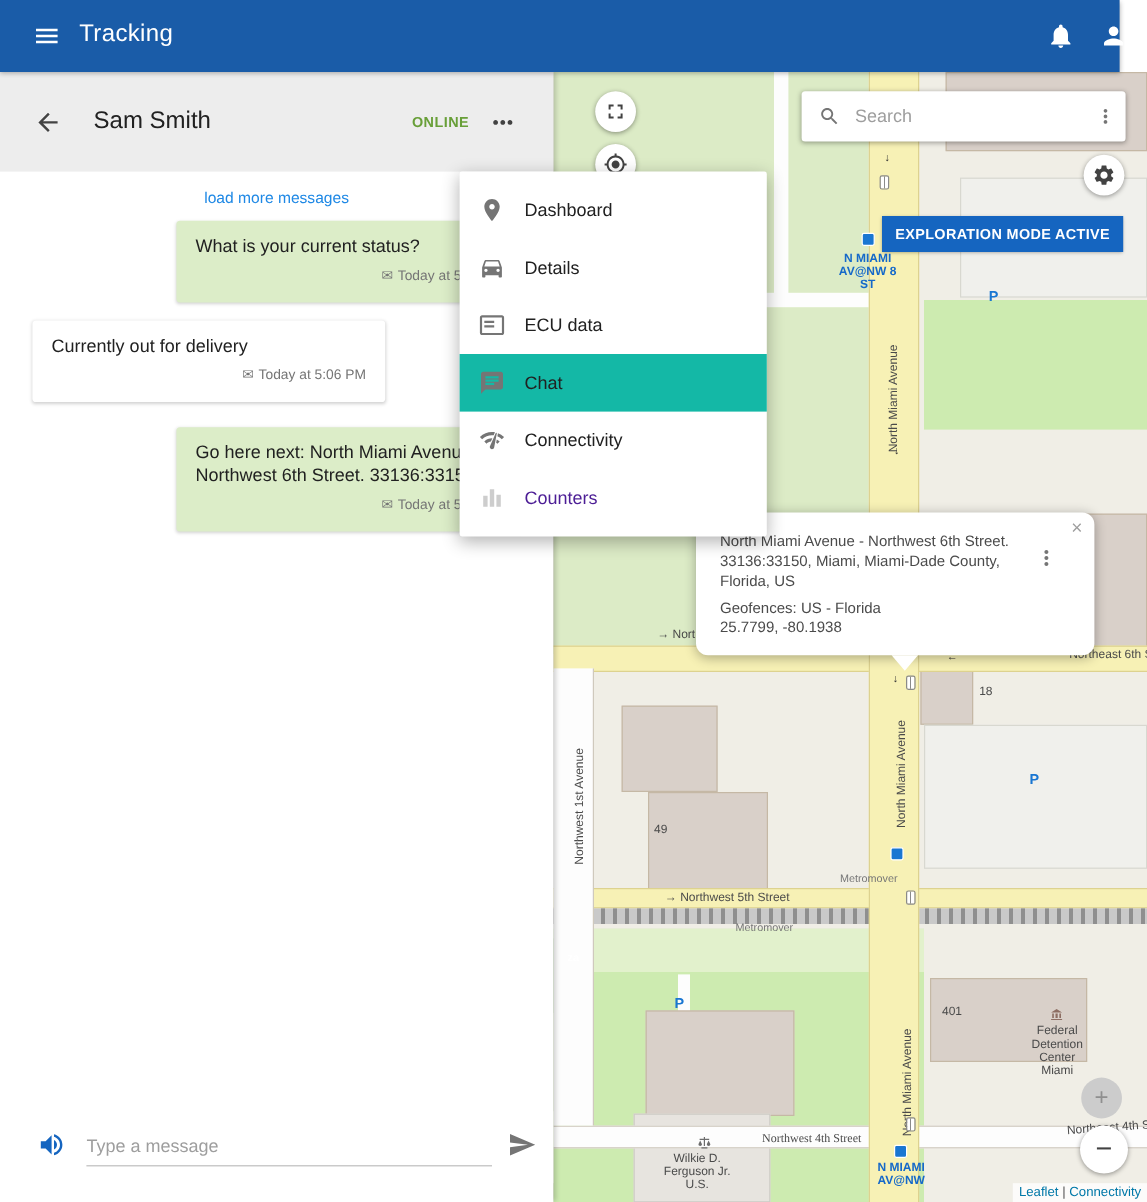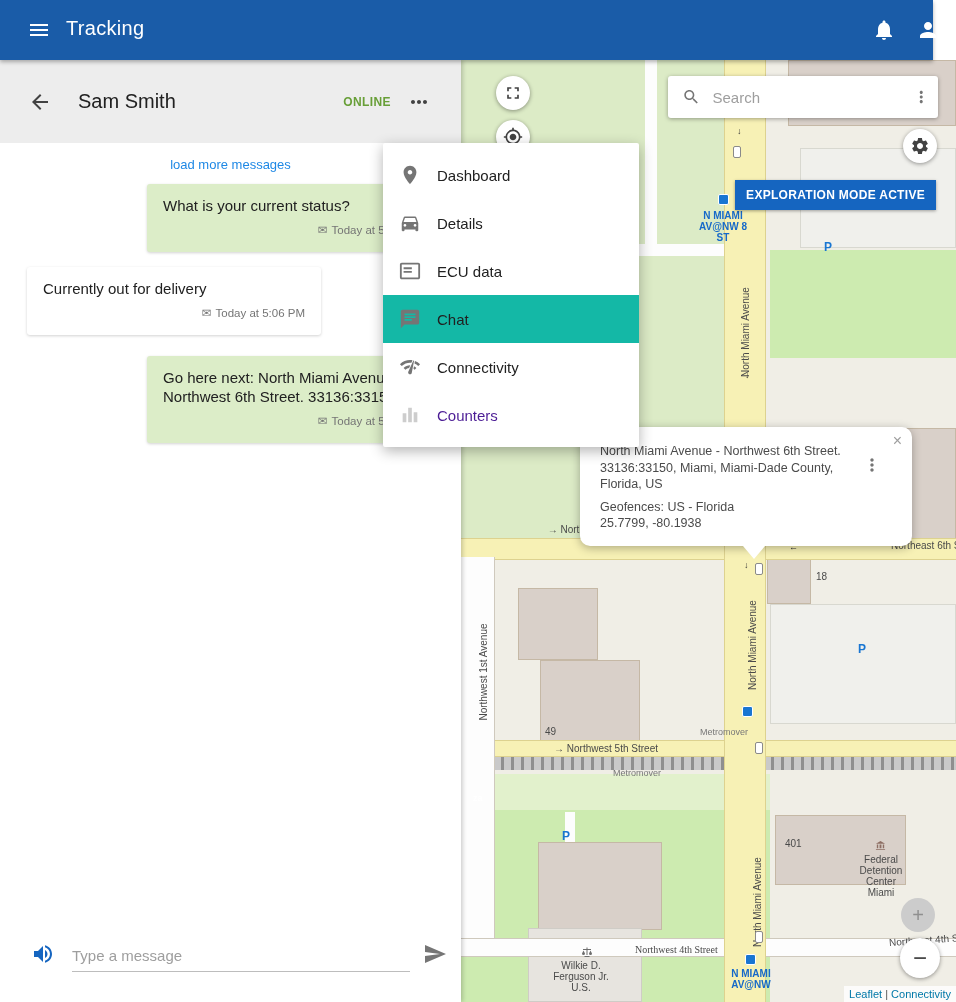--- a/index.html
+++ b/index.html
@@ -156,21 +156,21 @@
       <span>←</span>
     </div>
     <span class="mlabel" style="left:430px;top:480px;">Northeast 6th Street</span>
     <span class="osm-arrow" style="left:328px;top:482px;">←</span>
     <div class="transit-sq" style="left:282px;top:472px;"></div>
     <span class="osm-arrow" style="left:283px;top:500px;">↓</span>
     <div class="station-sq" style="left:294px;top:503px;"></div>
     <span class="mlabel" style="left:355px;top:511px;">18</span>
     <span class="vlabel" style="left:291px;top:585px;">North Miami Avenue</span>
     <span class="p-mark" style="left:397px;top:582px;">P</span>
-    <span class="mlabel" style="left:84px;top:626px;margin-top:40px;">49</span>
+    <span class="mlabel" style="left:84px;top:626px;">49</span>
     <span class="vlabel" style="left:22px;top:612px;">Northwest 1st Avenue</span>
     <div class="transit-sq" style="left:281px;top:646px;"></div>
     <span class="mlabel" style="left:239px;top:667px;font-size:9px;color:#777;">Metromover</span>
     <div class="mlabel" style="left:70px;top:683px;width:150px;text-align:center;">
       <span>→</span>
       <span>Northwest 5th Street</span>
     </div>
     <div class="station-sq" style="left:294px;top:682px;"></div>
     <span class="mlabel" style="left:152px;top:708px;font-size:9px;color:#777;">Metromover</span>
     <span class="mlabel" style="left:12px;top:733px;color:#fff;font-size:9px;font-weight:bold;">za</span>

